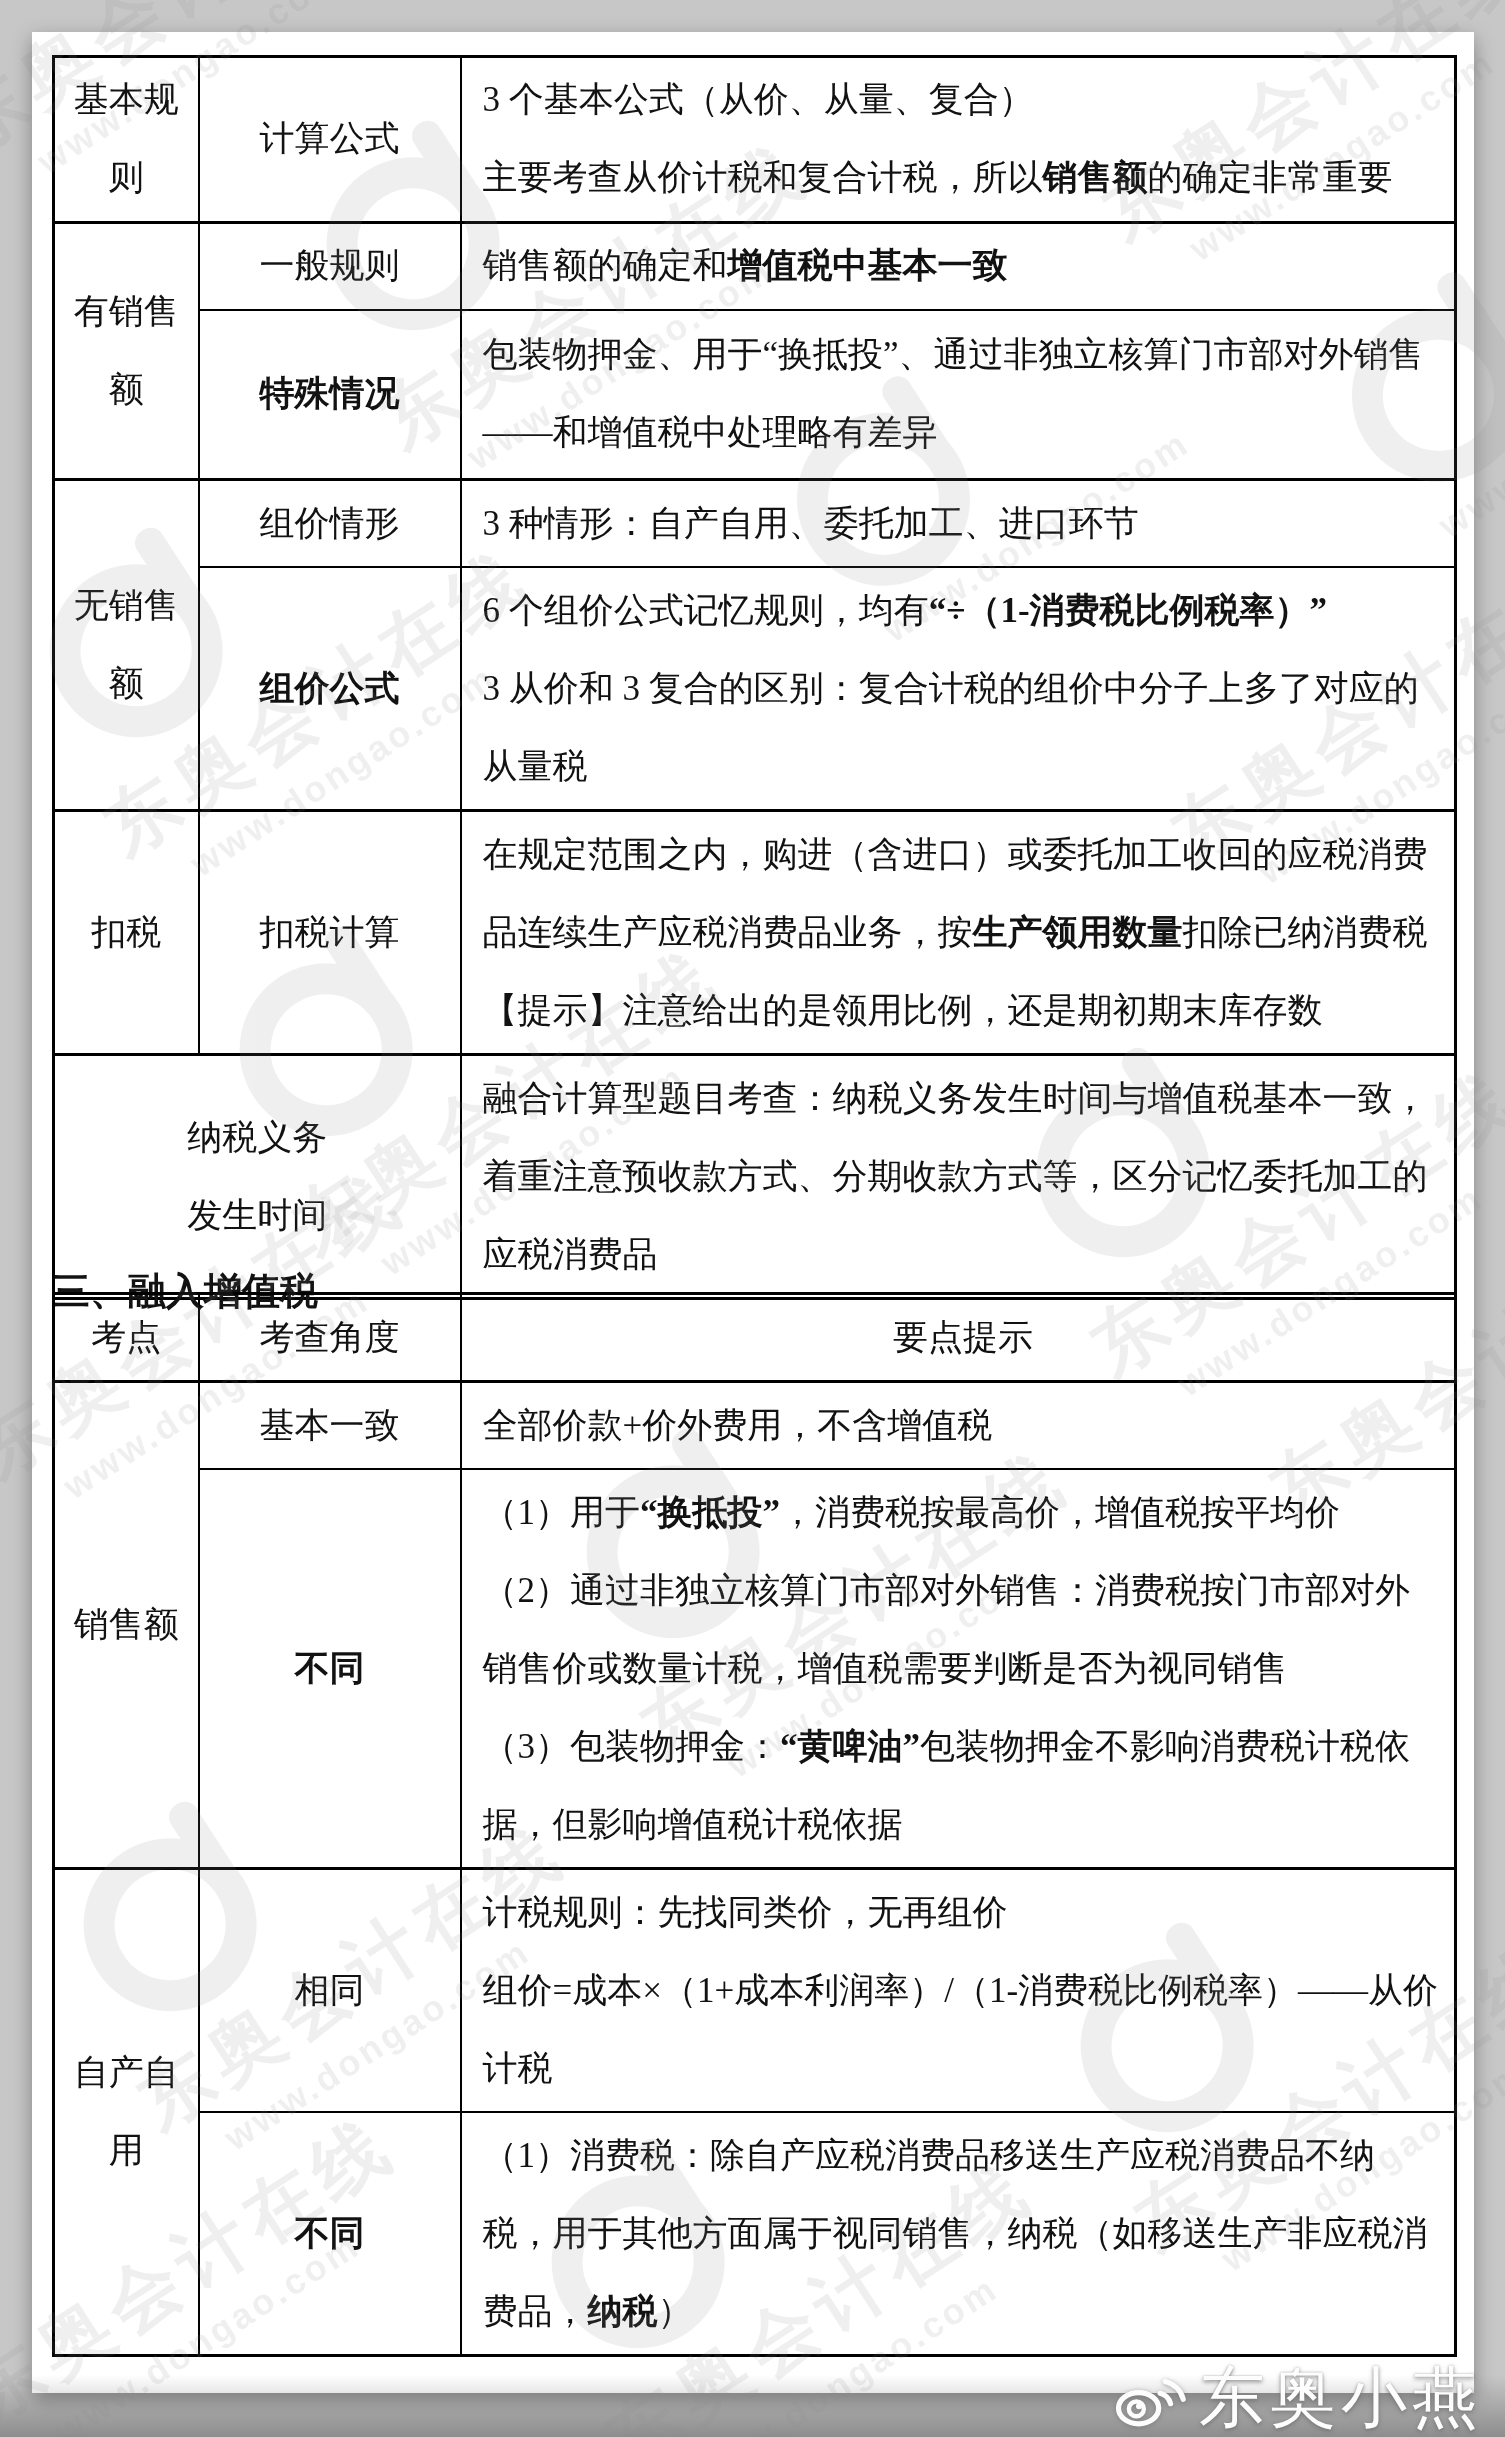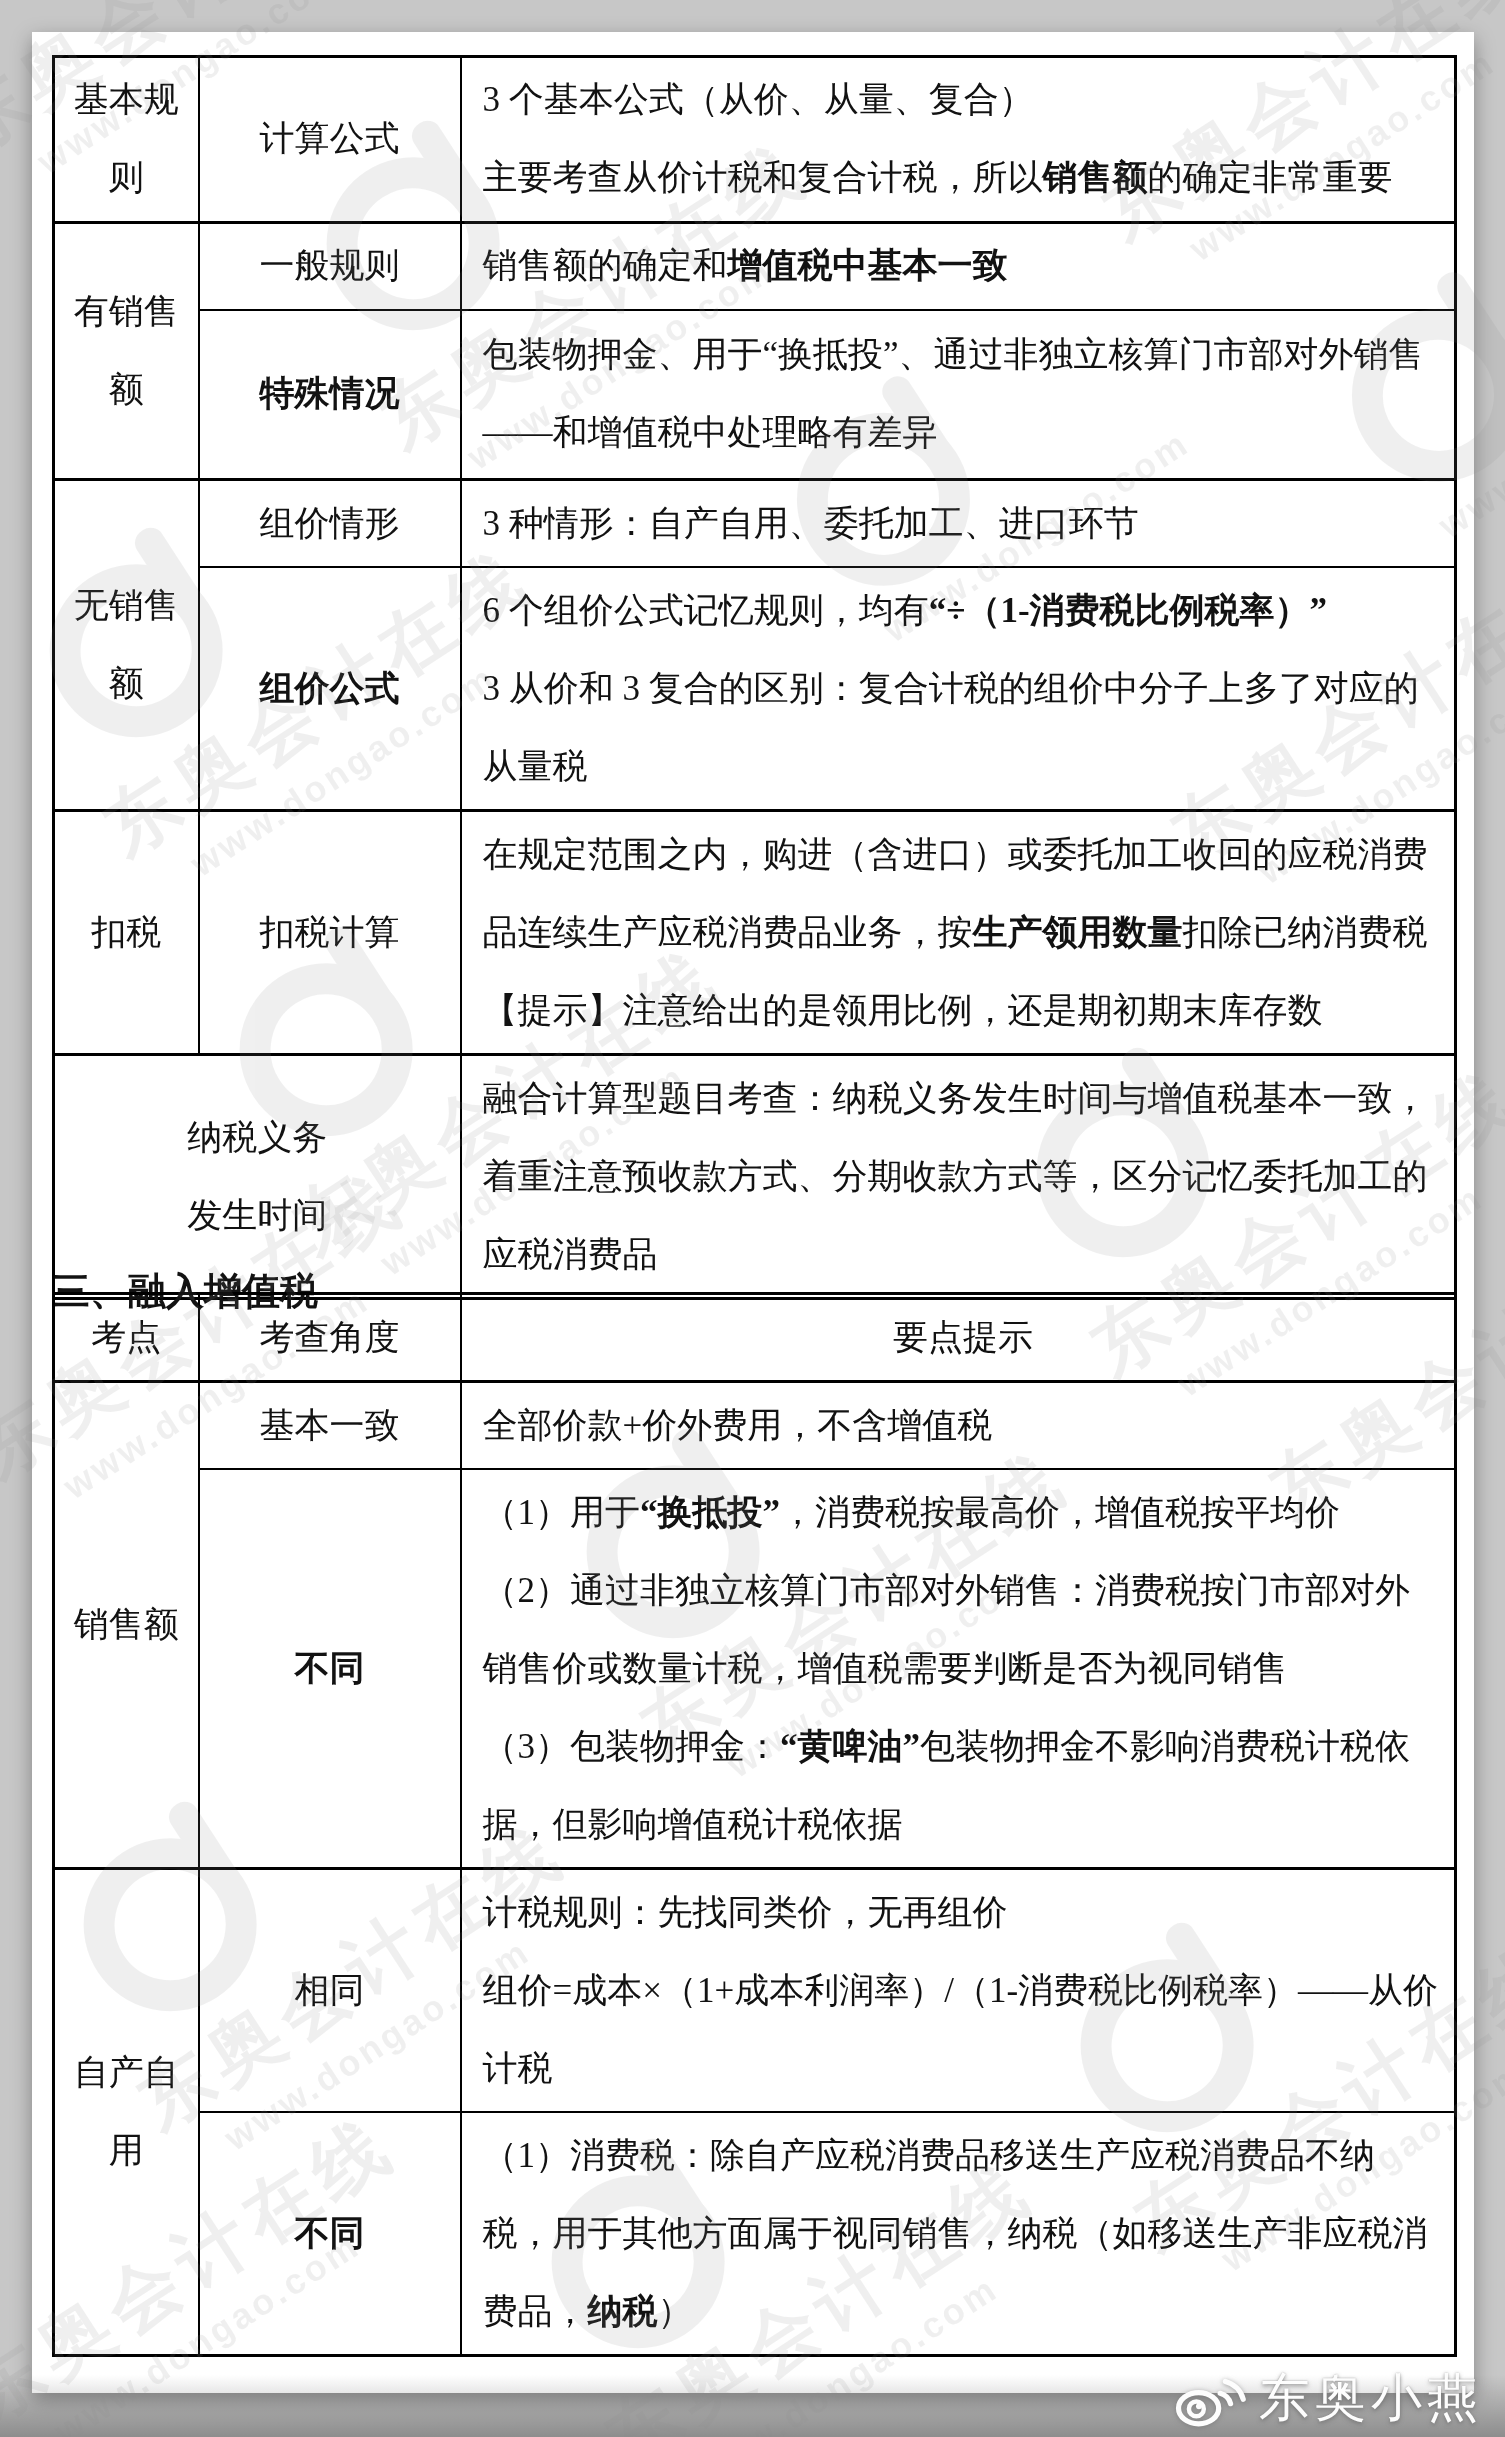--- a/index.html
+++ b/index.html
@@ -60,21 +60,21 @@
     position:absolute;left:0;top:2375px;width:1506px;height:62px;
     background:linear-gradient(rgba(120,120,120,0), rgba(70,70,70,0.45));
     z-index:4;
   }
   
   .signature{
     position:absolute;right:22.5px;top:2367px;height:62px;z-index:8;
     display:flex;align-items:center;gap:10.4px;
     color:#fdfdfd;
     font-family:"Liberation Sans","DejaVu Sans",sans-serif;
-    font-size:51px;letter-spacing:5.2px;
+    font-size:66px;letter-spacing:5.2px;
     text-shadow:0 1.7px 4.3px rgba(110,110,110,0.75), 0 0 1.7px rgba(130,130,130,0.6);
   }
   .signature svg{filter:drop-shadow(0 1.7px 2.6px rgba(110,110,110,0.6));}
 </style>
 </head>
 <body>
 
 <div class="stage">
 
   <div class="page">

